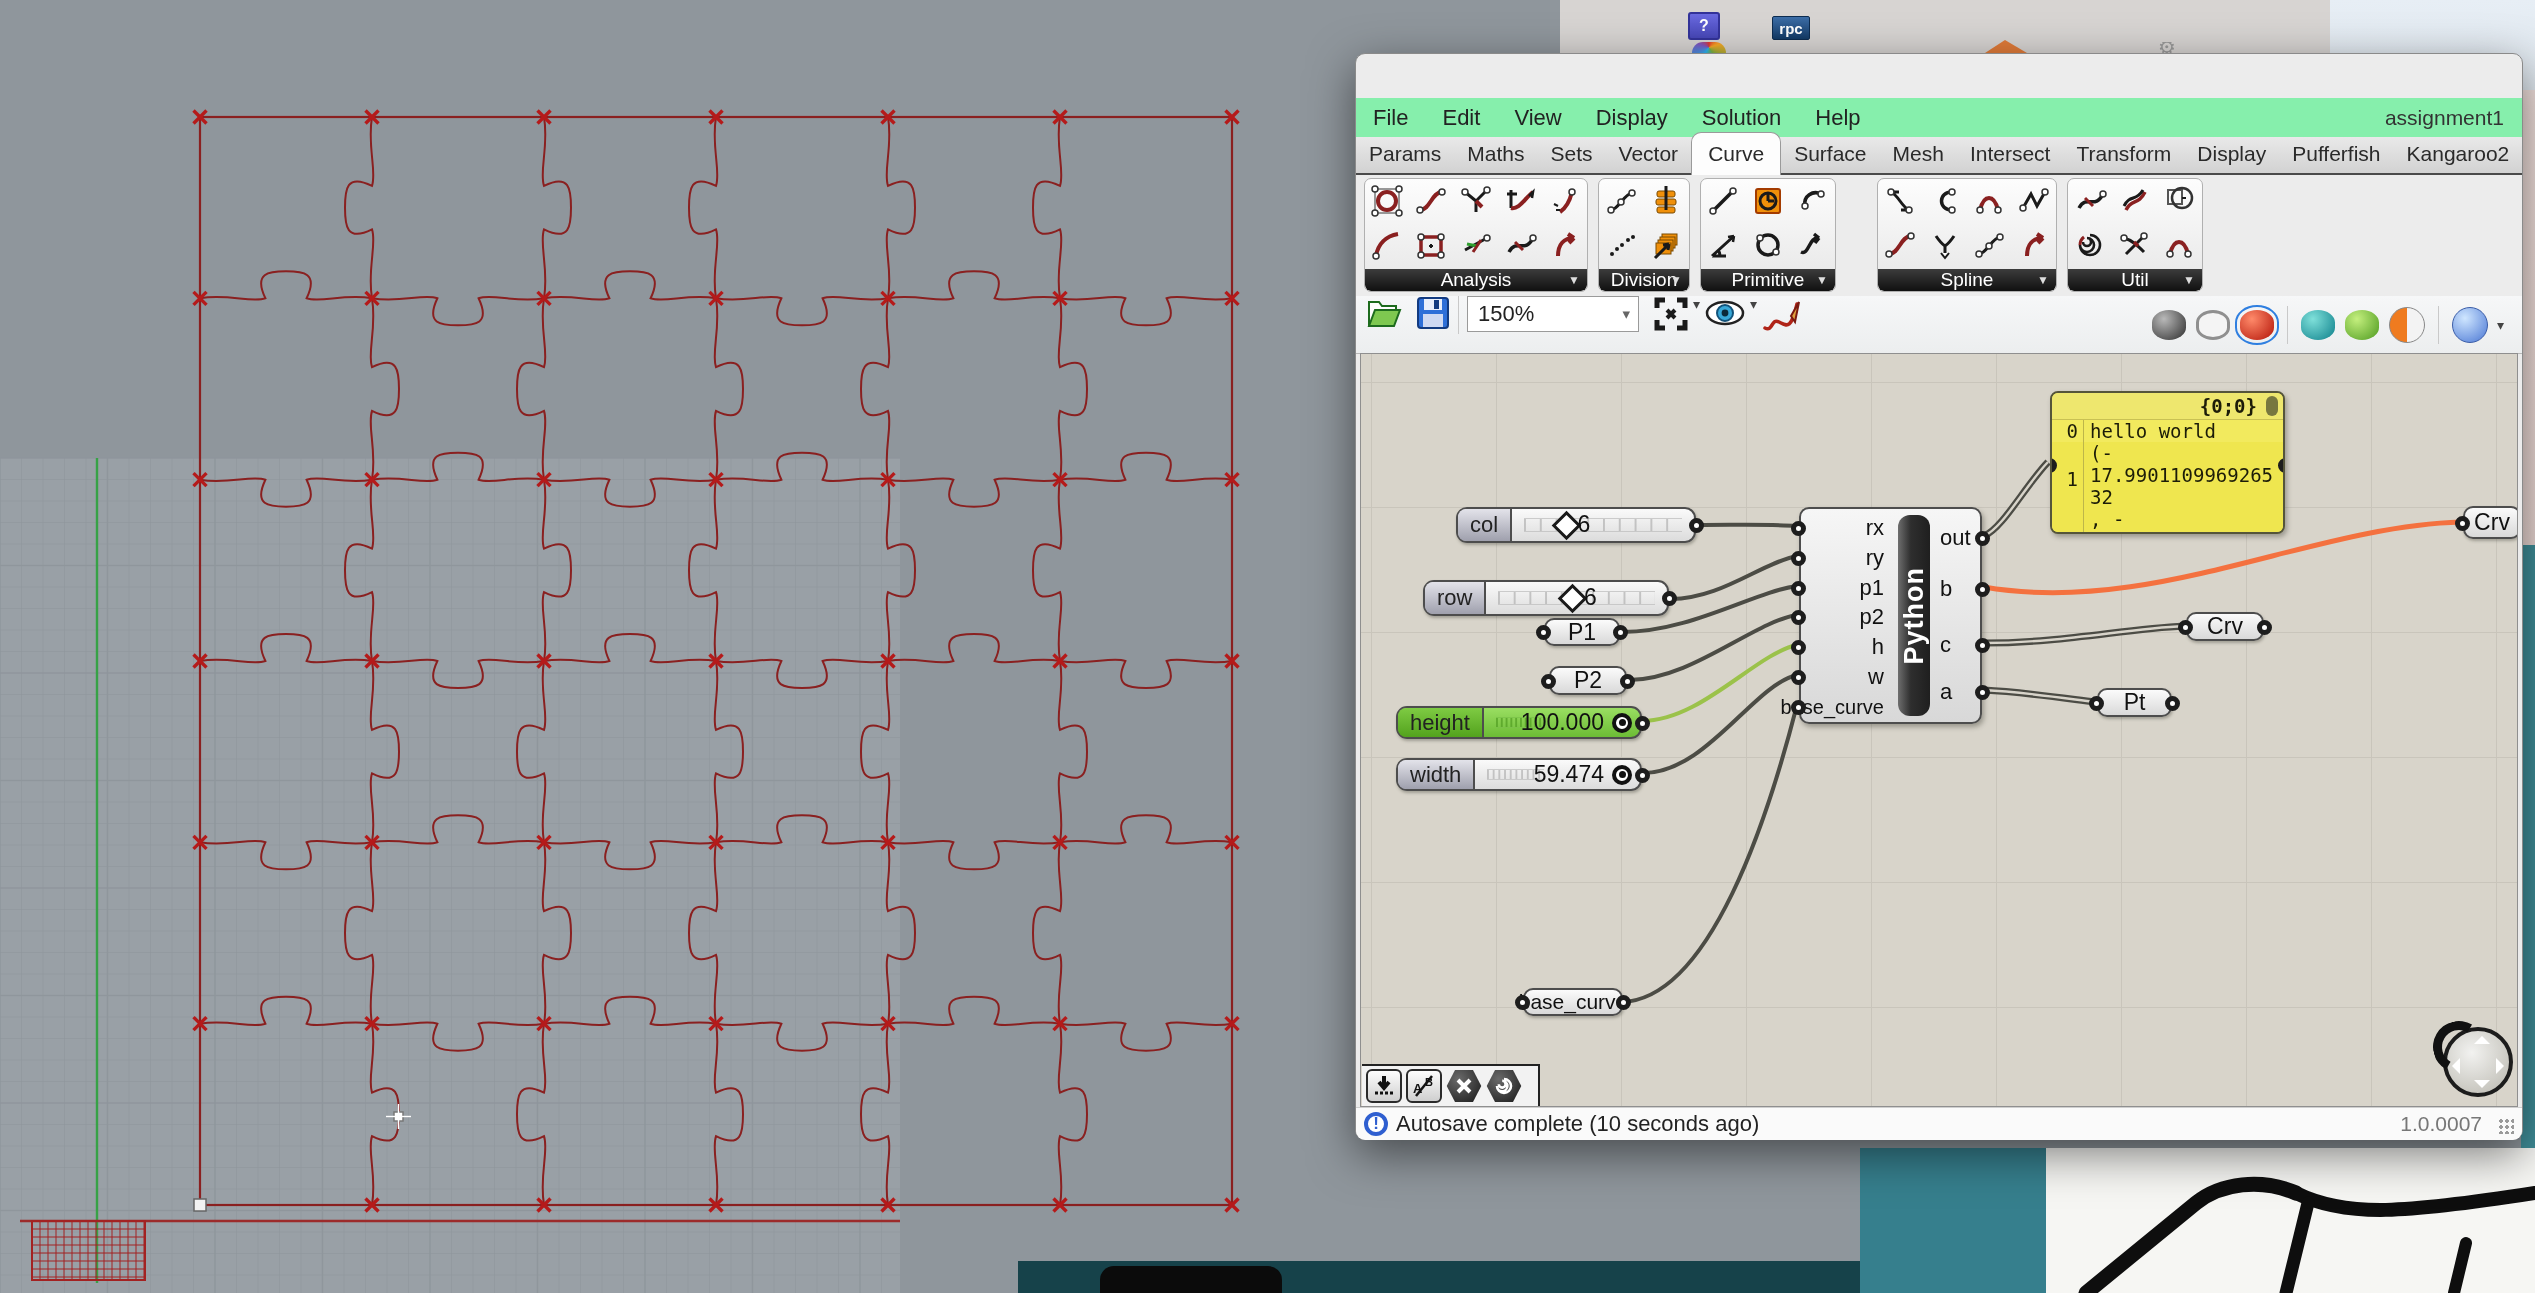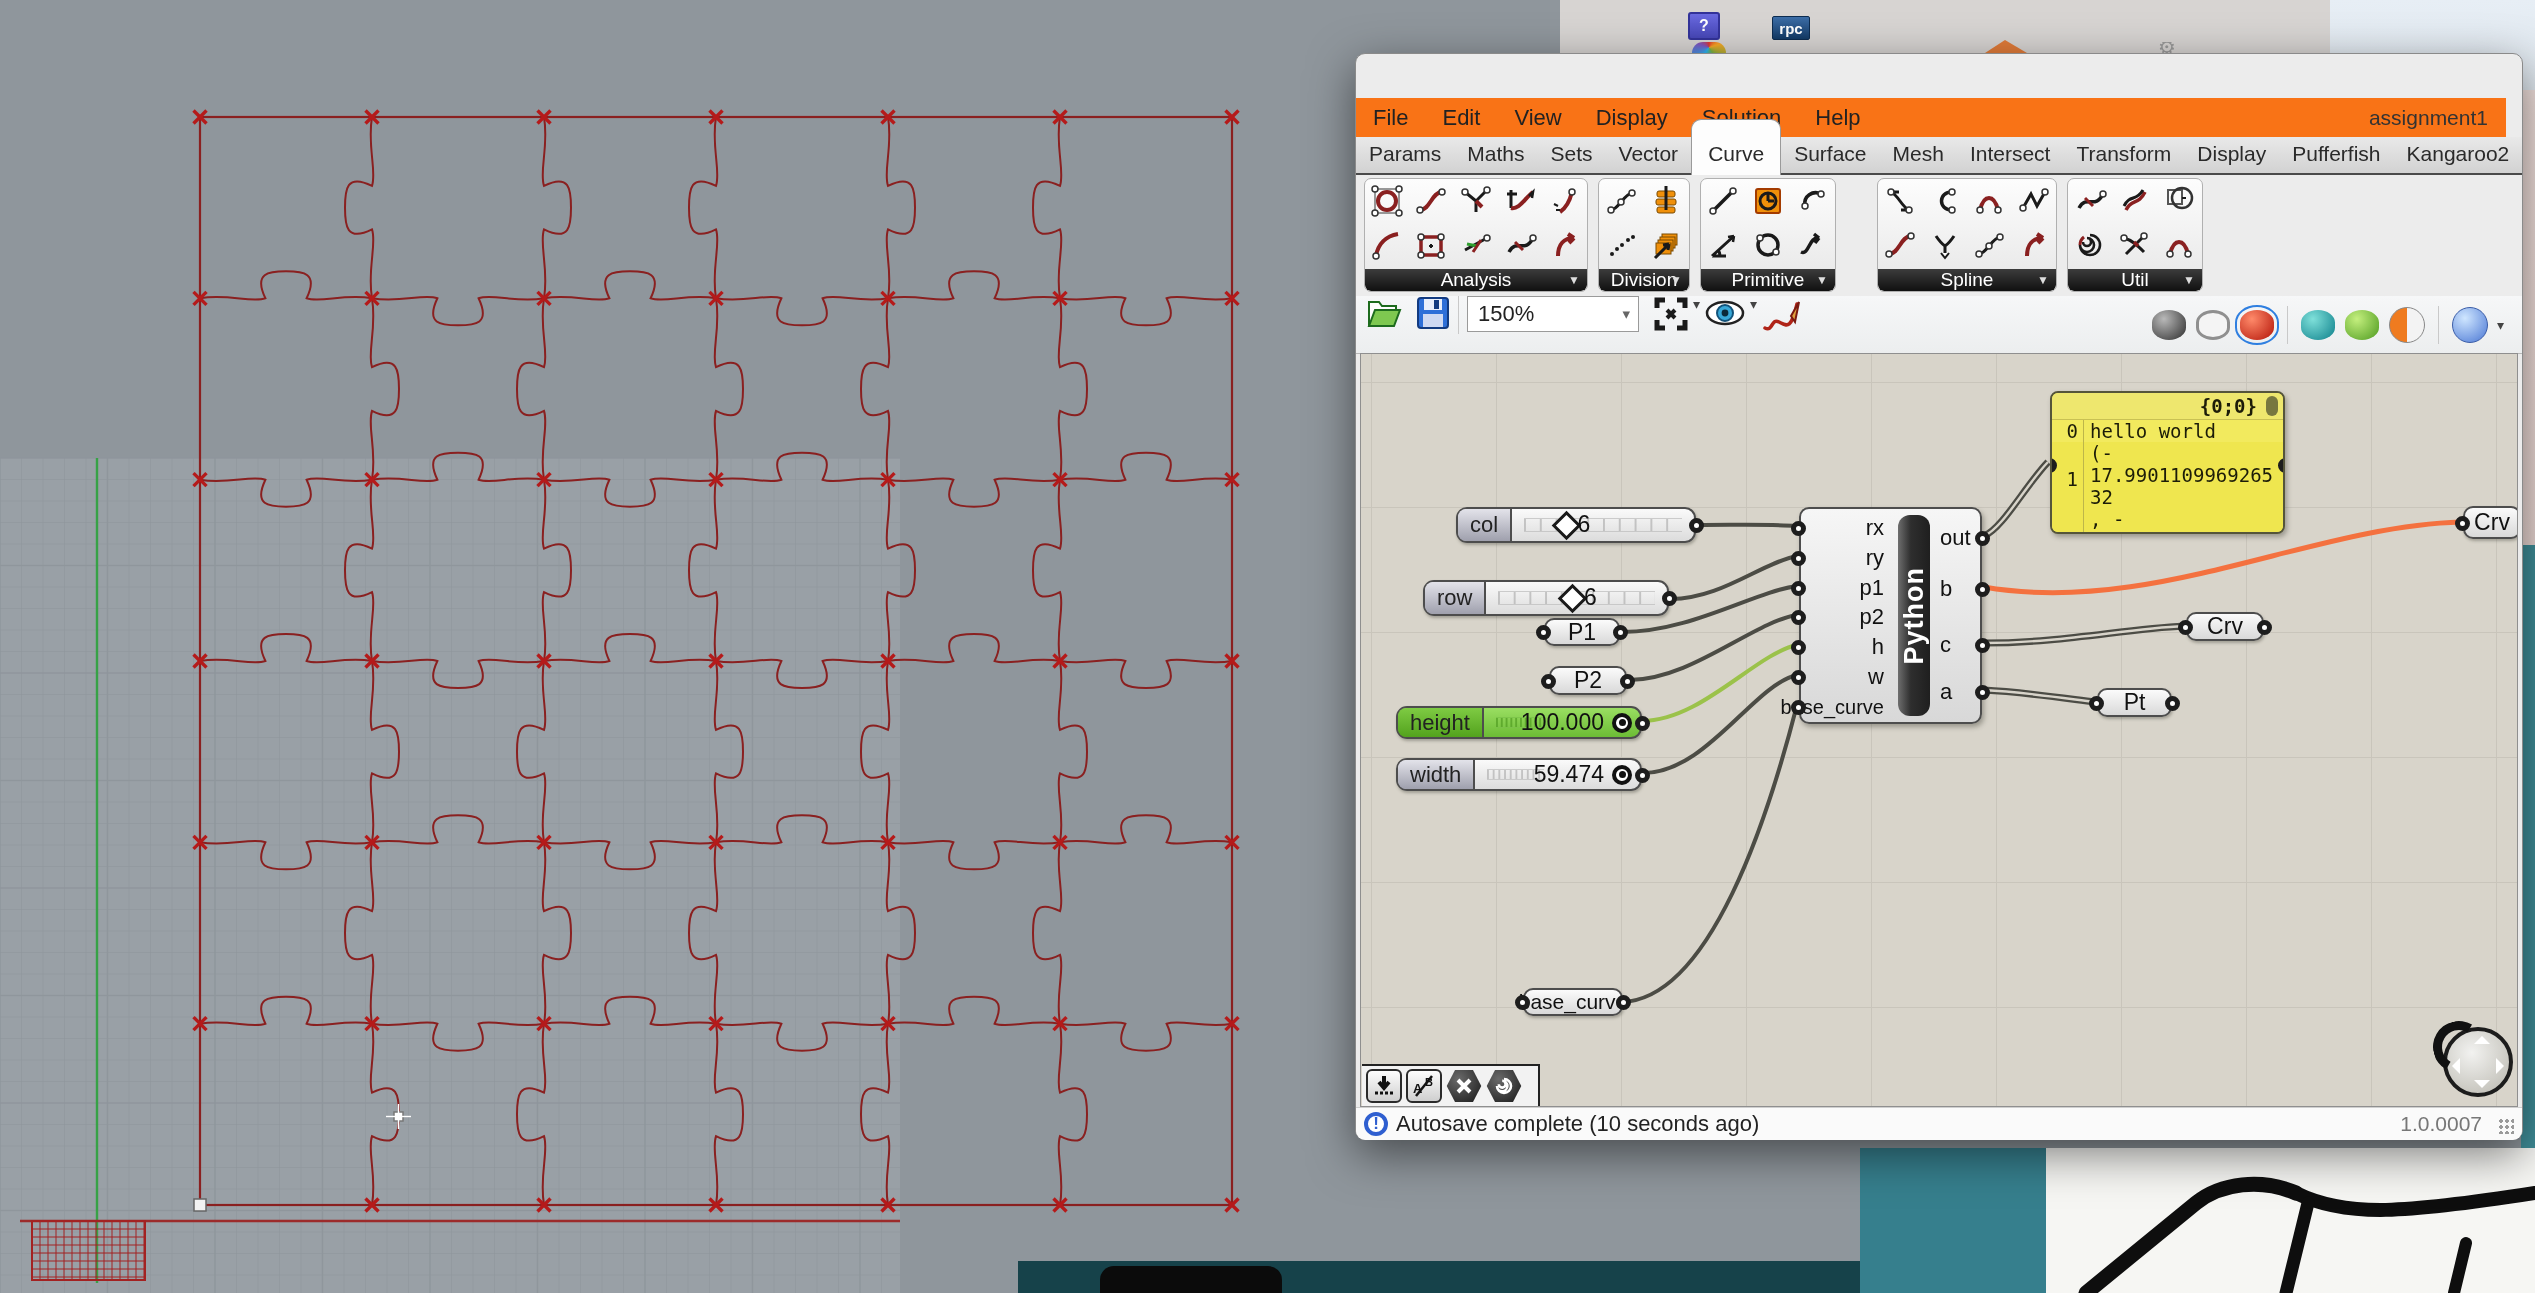--- a/index.html
+++ b/index.html
@@ -30,29 +30,29 @@
   #white-block{left:2046px;top:1148px;width:489px;height:145px;background:#f6f6f3;}
   
   #gh-window{left:1355px;top:53px;width:1166px;height:1085px;background:#ececec;
      border-radius:10px;border:1px solid #8a8a8a;box-shadow:0 14px 46px rgba(0,0,0,.5);}
   #gh-titlebar{left:0;top:0;right:0;height:44px;background:linear-gradient(#f7f9fc,#eef2f7);
      border-radius:10px 10px 0 0;display:flex;align-items:center;}
   #gh-title{margin-left:16px;font-size:22px;color:#1a1a1a;}
   .win-btns{position:absolute;right:8px;top:0;height:44px;display:flex;}
   .win-btn{width:62px;height:44px;display:flex;align-items:center;justify-content:center;
      font-size:24px;color:#333;font-family:"DejaVu Sans",sans-serif;}
-  #gh-menubar{left:0;top:44px;right:16px;height:39px;background:#f97316;display:flex;align-items:center;
+  #gh-menubar{left:0;top:44px;right:0;height:39px;background:#86efac;display:flex;align-items:center;
      font-size:22px;border-bottom:1px solid #e0e0e0;}
   .menu-item{padding:0 17px;}
   #menu-right{position:absolute;right:18px;font-size:21px;color:#333;}
   #gh-tabstrip{left:0;top:83px;right:0;height:36px;background:linear-gradient(#e9e9e9,#d2d2d2);
      display:flex;align-items:flex-end;font-size:21px;color:#2a2a2a;}
   .tab{padding:5px 13px 7px;}
   .tab.active{background:#fdfdfd;border:1px solid #9a9a9a;border-bottom:none;
-     border-radius:10px 10px 0 0;margin-bottom:-2px;padding:22px 16px 9px;z-index:3;}
+     border-radius:10px 10px 0 0;margin-bottom:-2px;padding:9px 16px 9px;z-index:3;}
   #gh-ribbon{left:0;top:119px;right:0;height:123px;background:#ececec;border-top:2px solid #4a4a4a;
      display:flex;align-items:flex-start;padding-top:3px;box-sizing:border-box;}
   .rgroup{height:112px;background:linear-gradient(#fdfdfd,#e6e6e6);border:1px solid #b0b0b0;
      border-radius:7px;display:flex;flex-direction:column;overflow:hidden;flex:0 0 auto;}
   .ricons{flex:1;display:grid;grid-auto-flow:column;grid-template-rows:44px 44px;}
   .rcell{width:44px;height:44px;display:flex;align-items:center;justify-content:center;}
   .rlabel{height:22px;background:linear-gradient(#3c3c3c,#101010);color:#fff;font-size:19px;
      display:flex;align-items:center;justify-content:center;position:relative;border-radius:0 0 6px 6px;}
   .rlabel .grp-arrow{position:absolute;right:7px;font-size:12px;color:#ddd;}
   #gh-toolbar{left:0;top:242px;right:0;height:57px;background:linear-gradient(#f6f7f8,#eceeef);

